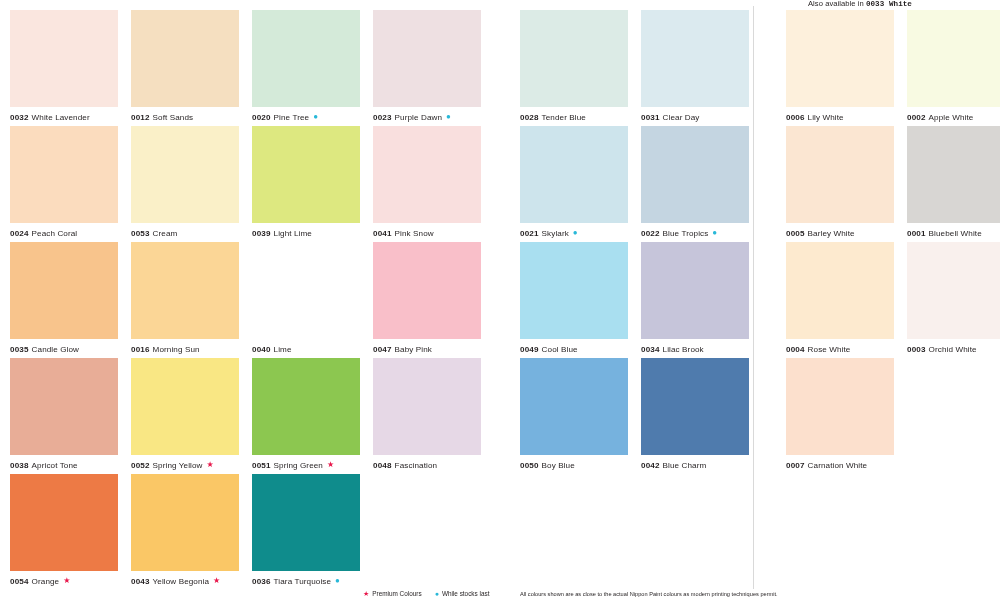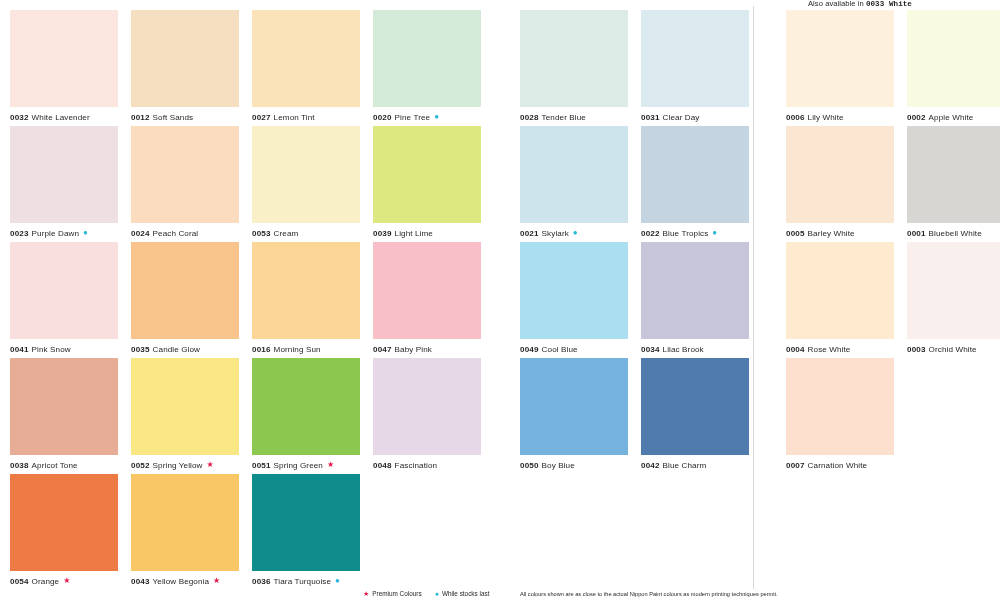--- a/index.html
+++ b/index.html
@@ -138,27 +138,20 @@
         </div>
       </div>
       <div class="swatch-cell">
         <div class="chip" style="background: rgb(245, 223, 192);"></div>
         <div class="caption">
           <span class="code">0012</span>
           <span class="cname">Soft Sands</span>
         </div>
       </div>
       <div class="swatch-cell">
-        <div class="chip" style="background: rgb(250, 227, 185);"></div>
-        <div class="caption">
-          <span class="code">0027</span>
-          <span class="cname">Lemon Tint</span>
-        </div>
-      </div>
-      <div class="swatch-cell">
         <div class="chip" style="background: rgb(212, 234, 217);"></div>
         <div class="caption">
           <span class="code">0020</span>
           <span class="cname">Pine Tree</span>
           <span class="mark dot">●</span>
         </div>
       </div>
       <div class="swatch-cell">
         <div class="chip" style="background: rgb(238, 224, 226);"></div>
         <div class="caption">
@@ -200,20 +193,27 @@
         <div class="caption">
           <span class="code">0035</span>
           <span class="cname">Candle Glow</span>
         </div>
       </div>
       <div class="swatch-cell">
         <div class="chip" style="background: rgb(251, 214, 150);"></div>
         <div class="caption">
           <span class="code">0016</span>
           <span class="cname">Morning Sun</span>
+        </div>
+      </div>
+      <div class="swatch-cell">
+        <div class="chip"></div>
+        <div class="caption">
+          <span class="code">0040</span>
+          <span class="cname">Lime</span>
         </div>
       </div>
       <div class="swatch-cell">
         <div class="chip" style="background: rgb(249, 191, 201);"></div>
         <div class="caption">
           <span class="code">0047</span>
           <span class="cname">Baby Pink</span>
         </div>
       </div>
       <div class="swatch-cell">

